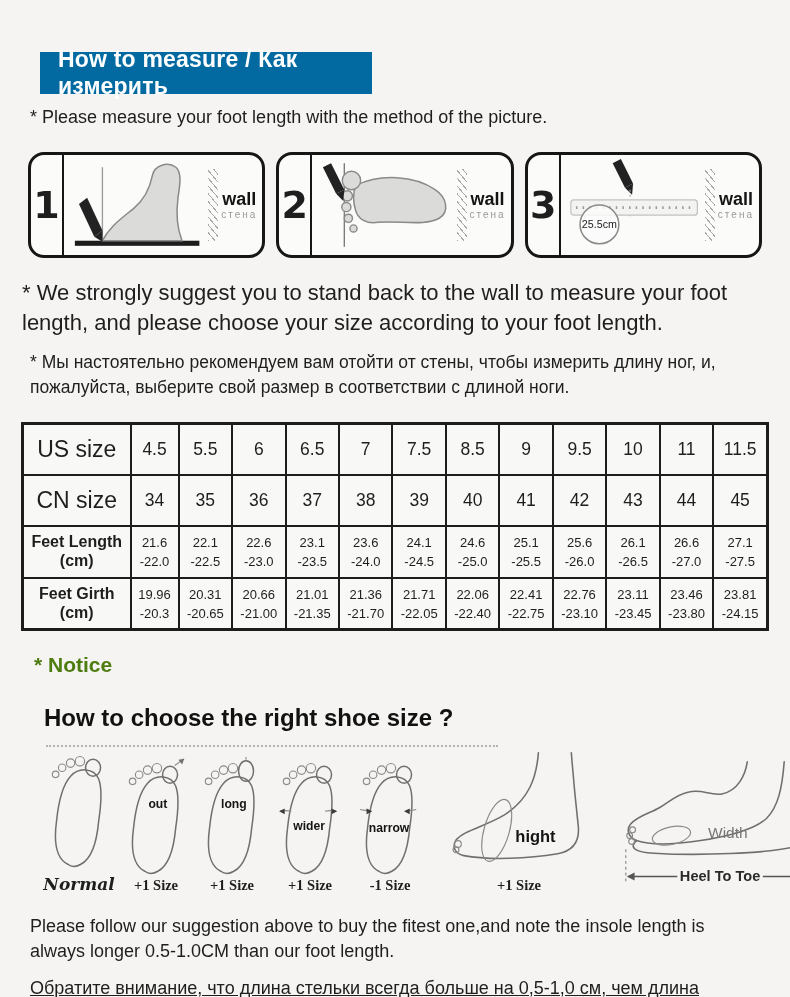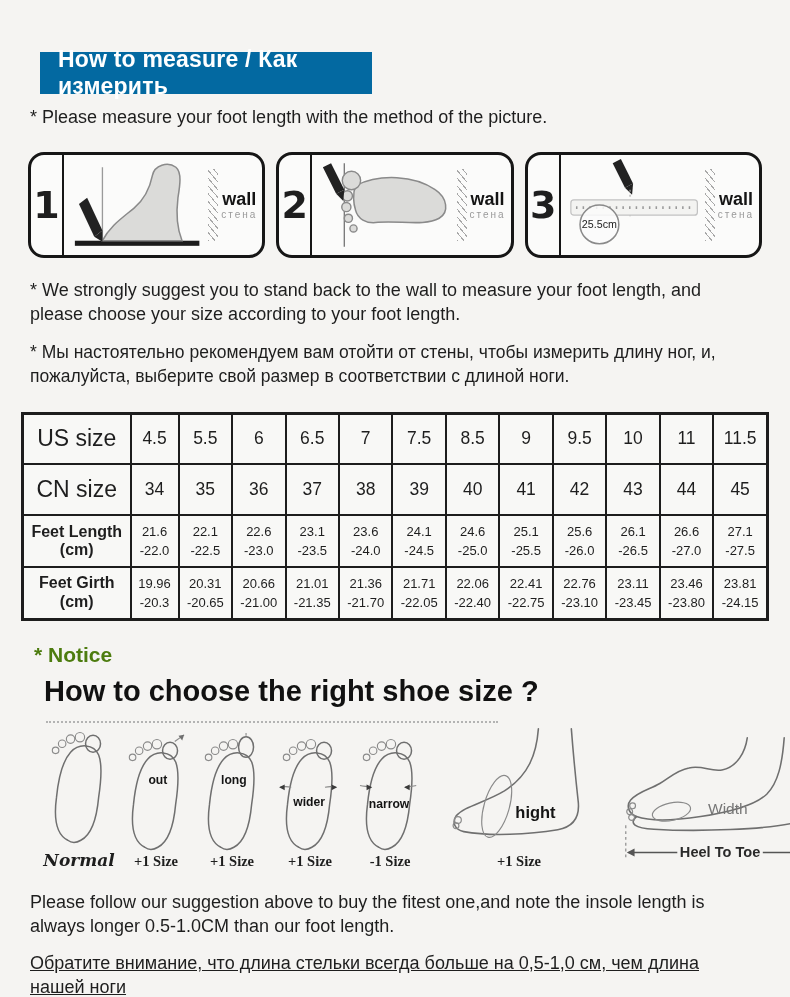--- a/index.html
+++ b/index.html
@@ -42,21 +42,21 @@
   .step-wall { display: flex; align-items: center; padding-right: 5px; }
   .hatch {
     width: 10px; height: 72px; margin-right: 3px;
     background: repeating-linear-gradient(50deg, #a8a8a8 0 1px, transparent 1px 5px);
   }
   .wall-labels { text-align: center; }
   .wall-en { font-size: 18px; font-weight: bold; color: #141414; line-height: 1.05; }
   .wall-ru { font-size: 10px; color: #9a9a9a; letter-spacing: 2px; }
 
   
-  .suggest-en { margin: 20px 34px 0 30px; font-size: 18px; line-height: 1.35; }
+  .suggest-en { margin: 20px 34px 0 22px; font-size: 22px; line-height: 1.35; }
   .suggest-ru { margin: 13px 34px 0 30px; font-size: 17.5px; line-height: 1.4; }
 
   
   table.size-table {
     margin: 23px auto 0 auto; width: 748px;
     border-collapse: collapse; background: #f8f8f6;
     border: 3px solid #1d1d1d;
   }
   table.size-table td {
     border: 2px solid #1d1d1d;
@@ -66,21 +66,21 @@
   td.col-label { width: 108px; }
   tr.r-big td { height: 51px; }
   tr.r-sm td { height: 52px; }
   .lbl-big { font-size: 23px; }
   .lbl-sm  { font-size: 16px; font-weight: bold; line-height: 1.15; white-space: pre-line; }
   .val     { font-size: 17.5px; }
   .val-sm  { font-size: 13px; line-height: 1.3; white-space: pre-line; }
 
   
   .notice   { margin: 22px 0 0 34px; color: #4d7c0f; font-size: 21px; font-weight: 600; }
-  .choose-q { margin: 8px 0 0 44px; font-size: 29px; font-weight: bold; color: #111; }
+  .choose-q { margin: 27px 0 0 44px; font-size: 24px; font-weight: bold; color: #111; }
   .dotted-line {
     margin: 13px 0 0 46px; width: 452px;
     border-top: 2px dotted #b3b3b3;
   }
 
   
   .fit-row {
     margin: 2px 24px 0 40px;
     display: flex; align-items: flex-end;
   }

